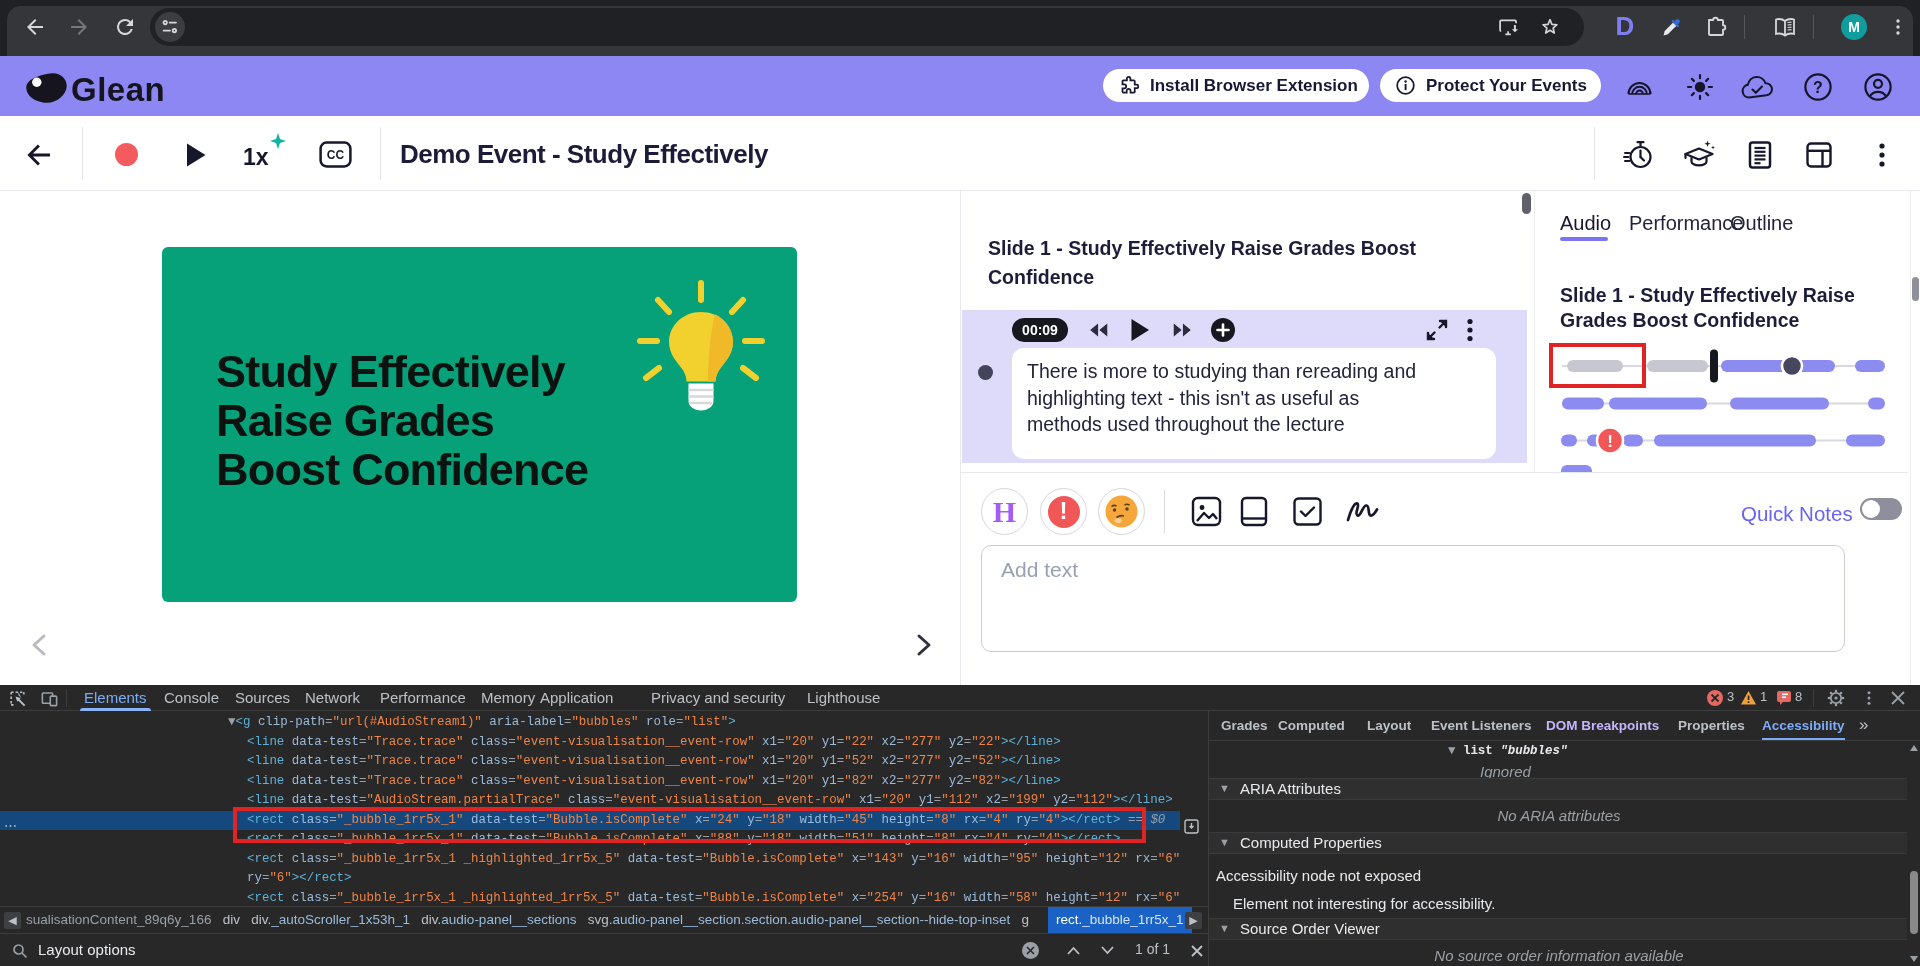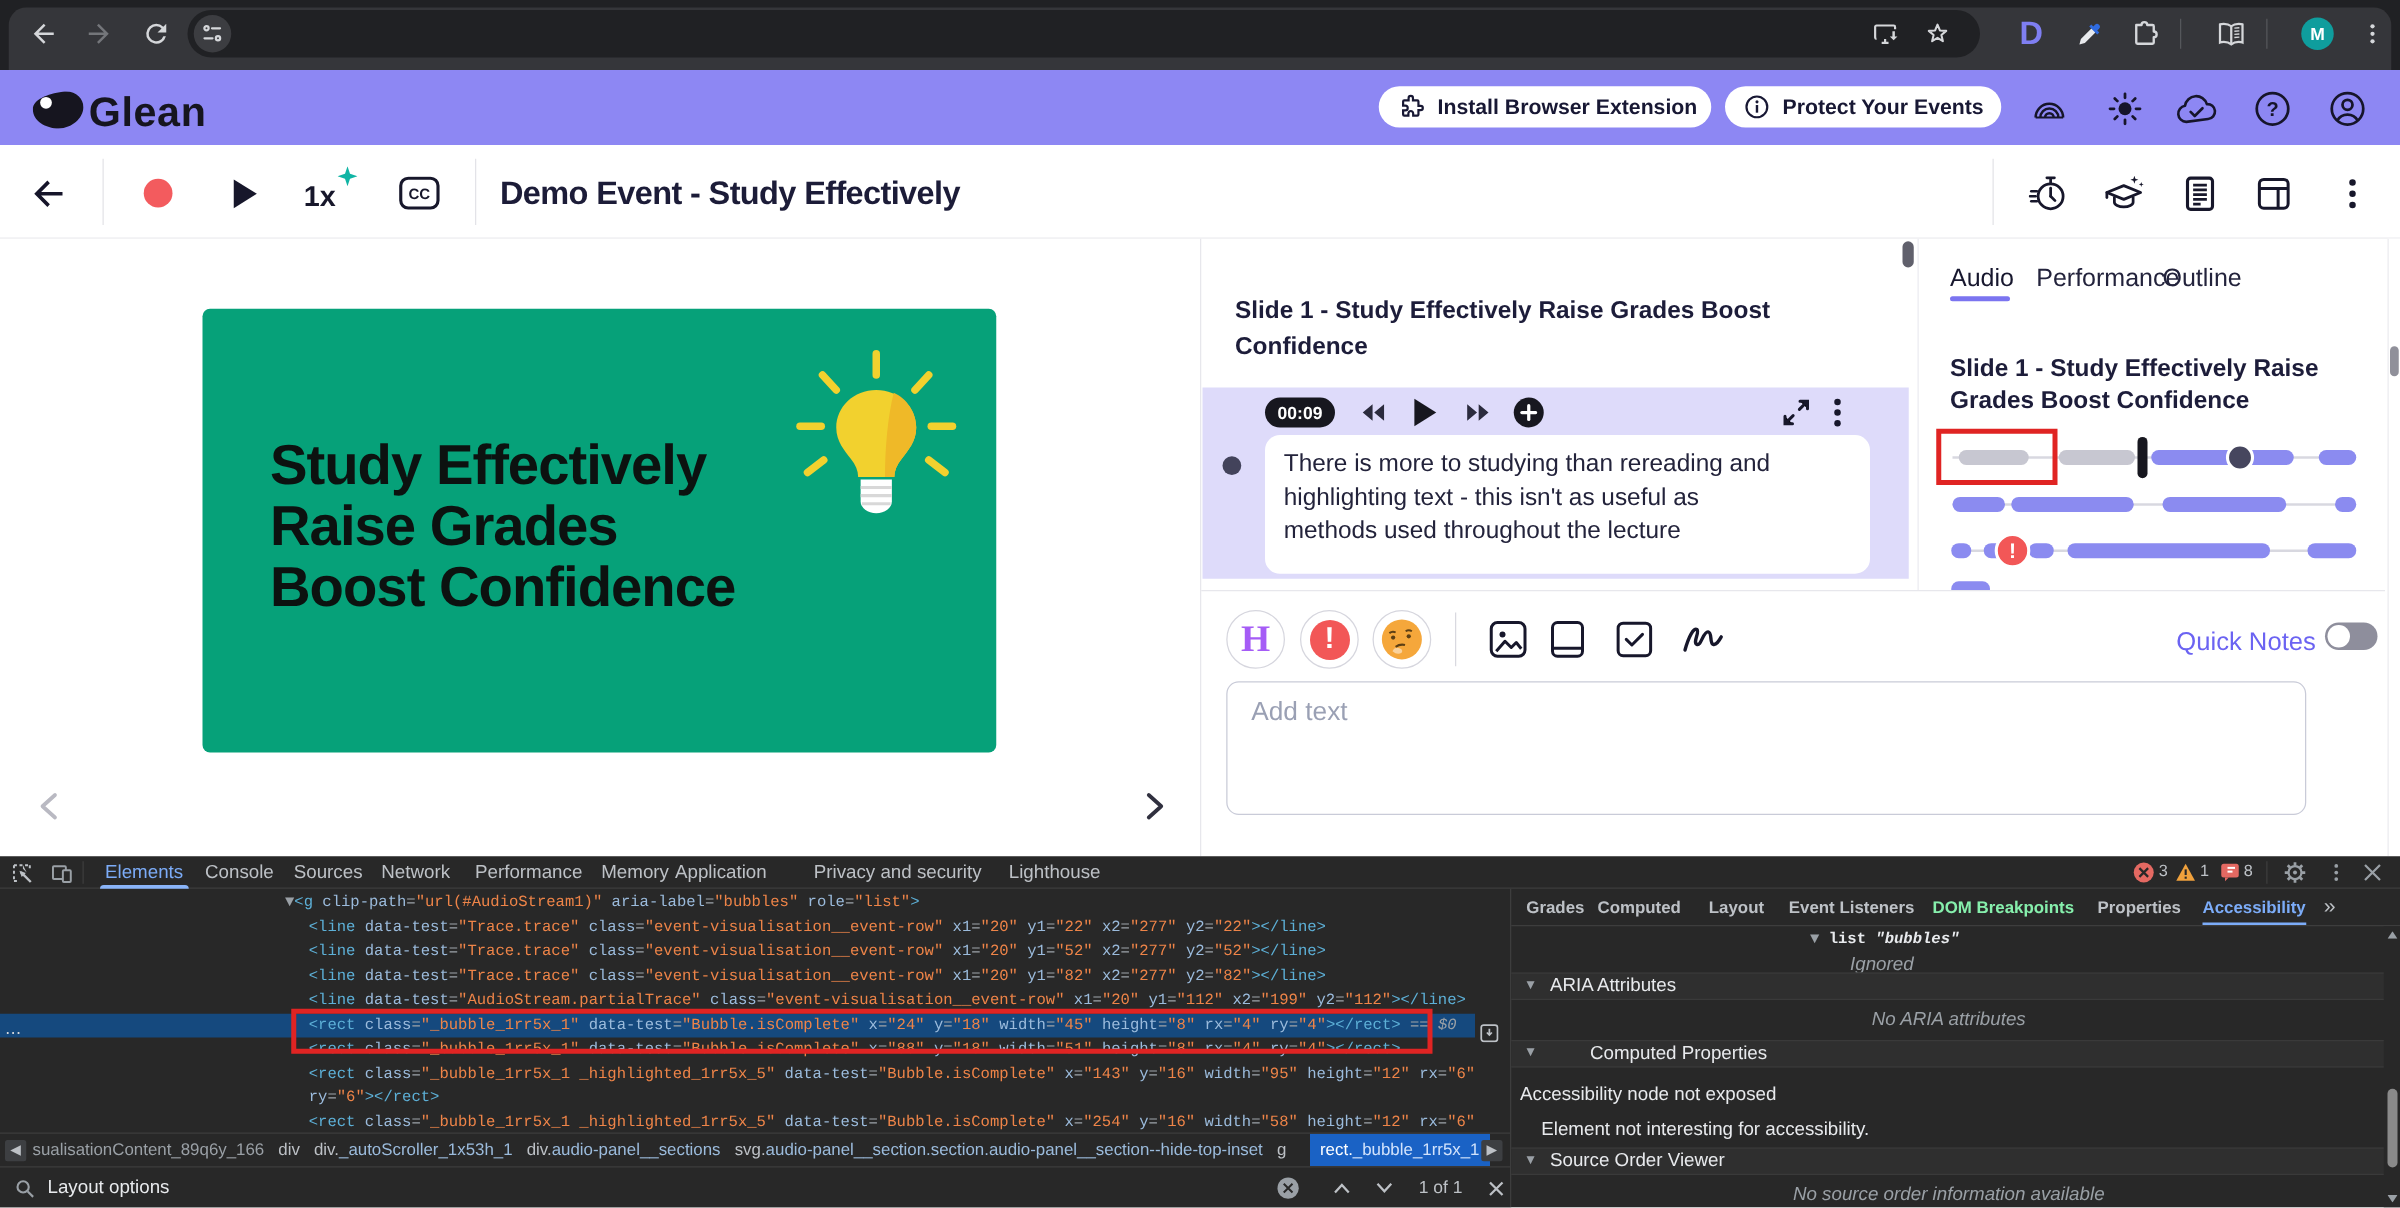--- a/index.html
+++ b/index.html
@@ -566,37 +566,37 @@
           </svg>
       </div>
     </div>
 
     <div id="dt-right">
       <div class="abs" style="left:0; top:0; width:712px; height:30px; border-bottom:1px solid #3d3d3d;">
         <div class="abs" style="left:12px; top:7px; font-size:13.5px; font-weight:700; color:#bdc1c6;">Grades</div>
         <div class="abs" style="left:69px; top:7px; font-size:13.5px; font-weight:700; color:#bdc1c6;">Computed</div>
         <div class="abs" style="left:158px; top:7px; font-size:13.5px; font-weight:700; color:#bdc1c6;">Layout</div>
         <div class="abs" style="left:222px; top:7px; font-size:13.5px; font-weight:700; color:#bdc1c6;">Event Listeners</div>
-        <div class="abs" style="left:337px; top:7px; font-size:13.5px; font-weight:700; color:#86efac;">DOM Breakpoints</div>
+        <div class="abs" style="left:337px; top:7px; font-size:13.5px; font-weight:700; color:#c4b5fd;">DOM Breakpoints</div>
         <div class="abs" style="left:469px; top:7px; font-size:13.5px; font-weight:700; color:#bdc1c6;">Properties</div>
         <div class="abs" style="left:553px; top:7px; font-size:13.5px; font-weight:700; color:#7cacf8;">Accessibility<div style="position:absolute; left:0; bottom:-7px; width:100%; height:2px; background:#7cacf8;"></div></div>
         <div class="abs" style="left:650px; top:4px; font-size:17px; color:#bdc1c6;">»</div>
       </div>
       <div class="code" style="position:absolute; left:239px; top:33px; font-weight:700; color:#e8eaed;"><span class="cgray">▼</span> list <i>"bubbles"</i></div>
       <div class="abs" style="left:271px; top:52px; font-size:15px; font-style:italic; color:#9aa0a6;">Ignored</div>
       <div class="abs" style="left:0px; top:67px; width:700px; height:22px; background:#2f2f2f; border-top:1px solid #3a3a3a; border-bottom:1px solid #3a3a3a;">
           <span style="position:absolute; left:10px; top:3px; color:#9aa0a6; font-size:11px;">▼</span>
           <span style="position:absolute; left:31px; top:1px; color:#e8eaed; font-size:15px;">ARIA Attributes</span>
         </div>
       <div class="abs" style="left:0; top:89px; width:700px; height:32px;">
           <span style="position:absolute; left:50%; top:7px; transform:translateX(-50%); font-style:italic; color:#9aa0a6; font-size:15px;">No ARIA attributes</span>
         </div>
       <div class="abs" style="left:0px; top:121px; width:700px; height:22px; background:#2f2f2f; border-top:1px solid #3a3a3a; border-bottom:1px solid #3a3a3a;">
           <span style="position:absolute; left:10px; top:3px; color:#9aa0a6; font-size:11px;">▼</span>
-          <span style="position:absolute; left:31px; top:1px; color:#e8eaed; font-size:15px;margin-left:32px;">Computed Properties</span>
+          <span style="position:absolute; left:31px; top:1px; color:#e8eaed; font-size:15px;">Computed Properties</span>
         </div>
       <div class="abs" style="left:7px; top:156px; font-size:15px; color:#e8eaed;">Accessibility node not exposed</div>
       <div class="abs" style="left:24px; top:184px; font-size:15px; color:#e8eaed;">Element not interesting for accessibility.</div>
       <div class="abs" style="left:0px; top:207px; width:700px; height:22px; background:#2f2f2f; border-top:1px solid #3a3a3a; border-bottom:1px solid #3a3a3a;">
           <span style="position:absolute; left:10px; top:3px; color:#9aa0a6; font-size:11px;">▼</span>
           <span style="position:absolute; left:31px; top:1px; color:#e8eaed; font-size:15px;">Source Order Viewer</span>
         </div>
       <div class="abs" style="left:0; top:229px; width:700px; height:26px;">
           <span style="position:absolute; left:50%; top:7px; transform:translateX(-50%); font-style:italic; color:#9aa0a6; font-size:15px;">No source order information available</span>
         </div>

